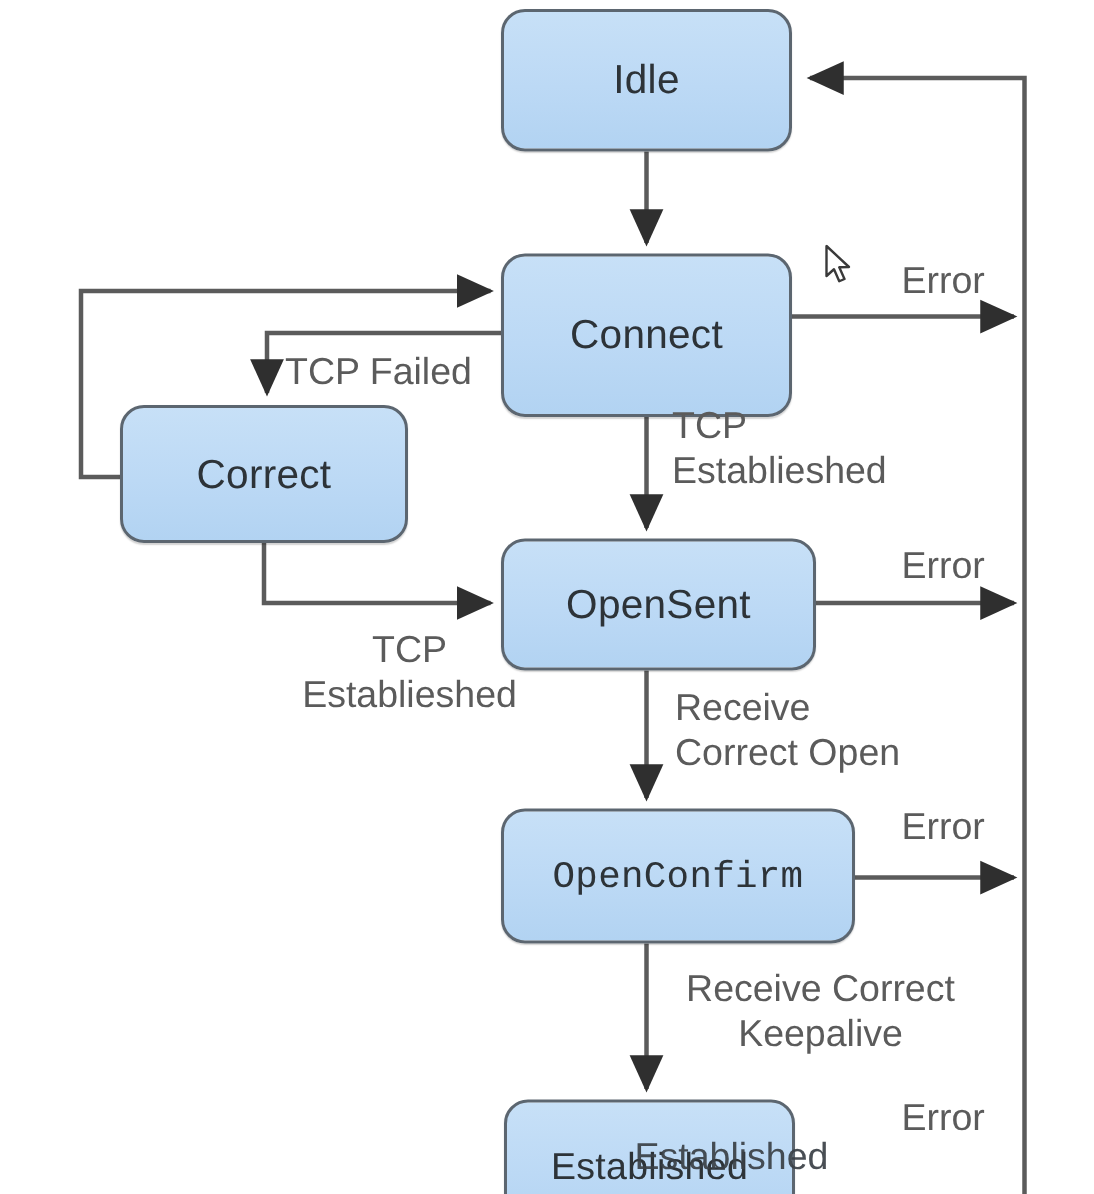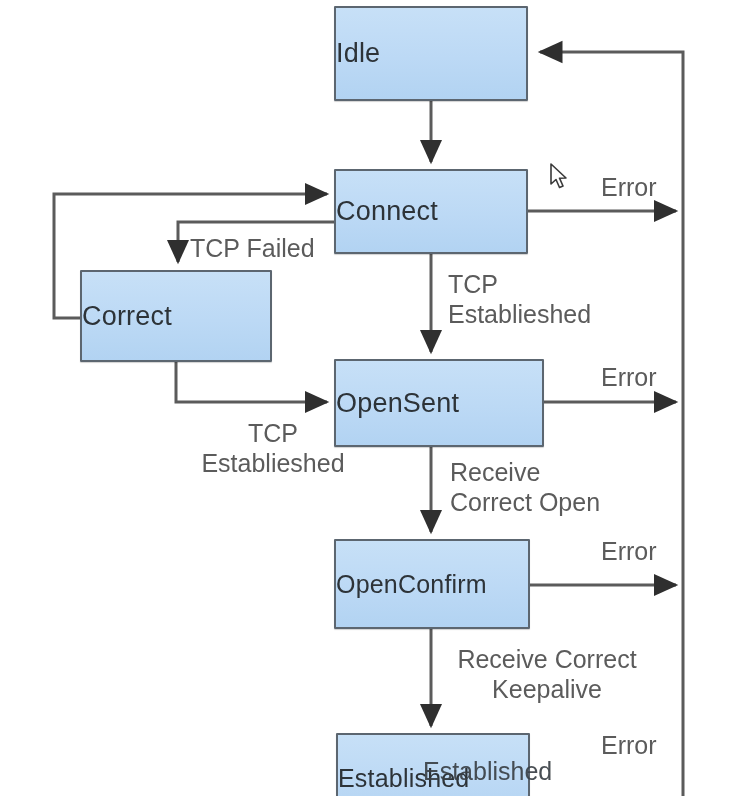--- a/index.html
+++ b/index.html
@@ -22,23 +22,24 @@
     left: 0;
     top: 0;
     width: 729px;
     height: 796px;
   }
   .state-box {
     position: absolute;
     box-sizing: border-box;
     background: linear-gradient(180deg, #c7e0f7 0%, #bcd9f5 55%, #b2d3f2 100%);
     border: 2px solid #5c6670;
-    border-radius: 1px;
+    border-radius: 16px;
     display: flex;
     align-items: center;
+    justify-content: center;
     color: #2d3338;
     font-size: 27px;
     letter-spacing: 0.2px;
     z-index: 5;
     box-shadow: 0 1px 1px rgba(0,0,0,0.18);
   }
   .state-box.small-text { font-size: 25px; }
   .edge-label {
     position: absolute;
     color: #5b5b5b;
@@ -114,33 +115,33 @@
 
     </g>
   </svg>
 
   <div class="ghost-line" style="left:196px; top:784px;"></div>
 
   <div class="state-box" style="left:334px; top:6px; width:194px; height:95px;">
     <span>Idle</span>
   </div>
 
-  <div class="state-box" style="left:334px; top:169px; width:194px; height:85px;">
+  <div class="state-box" style="left:334px; top:169px; width:194px; height:109px;">
     <span>Connect</span>
   </div>
 
   <div class="state-box" style="left:80px; top:270px; width:192px; height:92px;">
     <span>Correct</span>
   </div>
 
   <div class="state-box" style="left:334px; top:359px; width:210px; height:88px;">
     <span>OpenSent</span>
   </div>
 
-  <div class="state-box small-text" style="left:334px; top:539px; width:196px; height:90px;">
+  <div class="state-box small-text" style="left:334px; top:539px; width:236px; height:90px;font-family:Liberation Mono, monospace;">
     <span>OpenConfirm</span>
   </div>
 
   <div class="state-box small-text" style="left:336px; top:733px; width:194px; height:90px;">
     <span>Established</span>
   </div>
 
   <div class="overlap-text" style="left:423px; top:757px;">Established</div>
 
 

